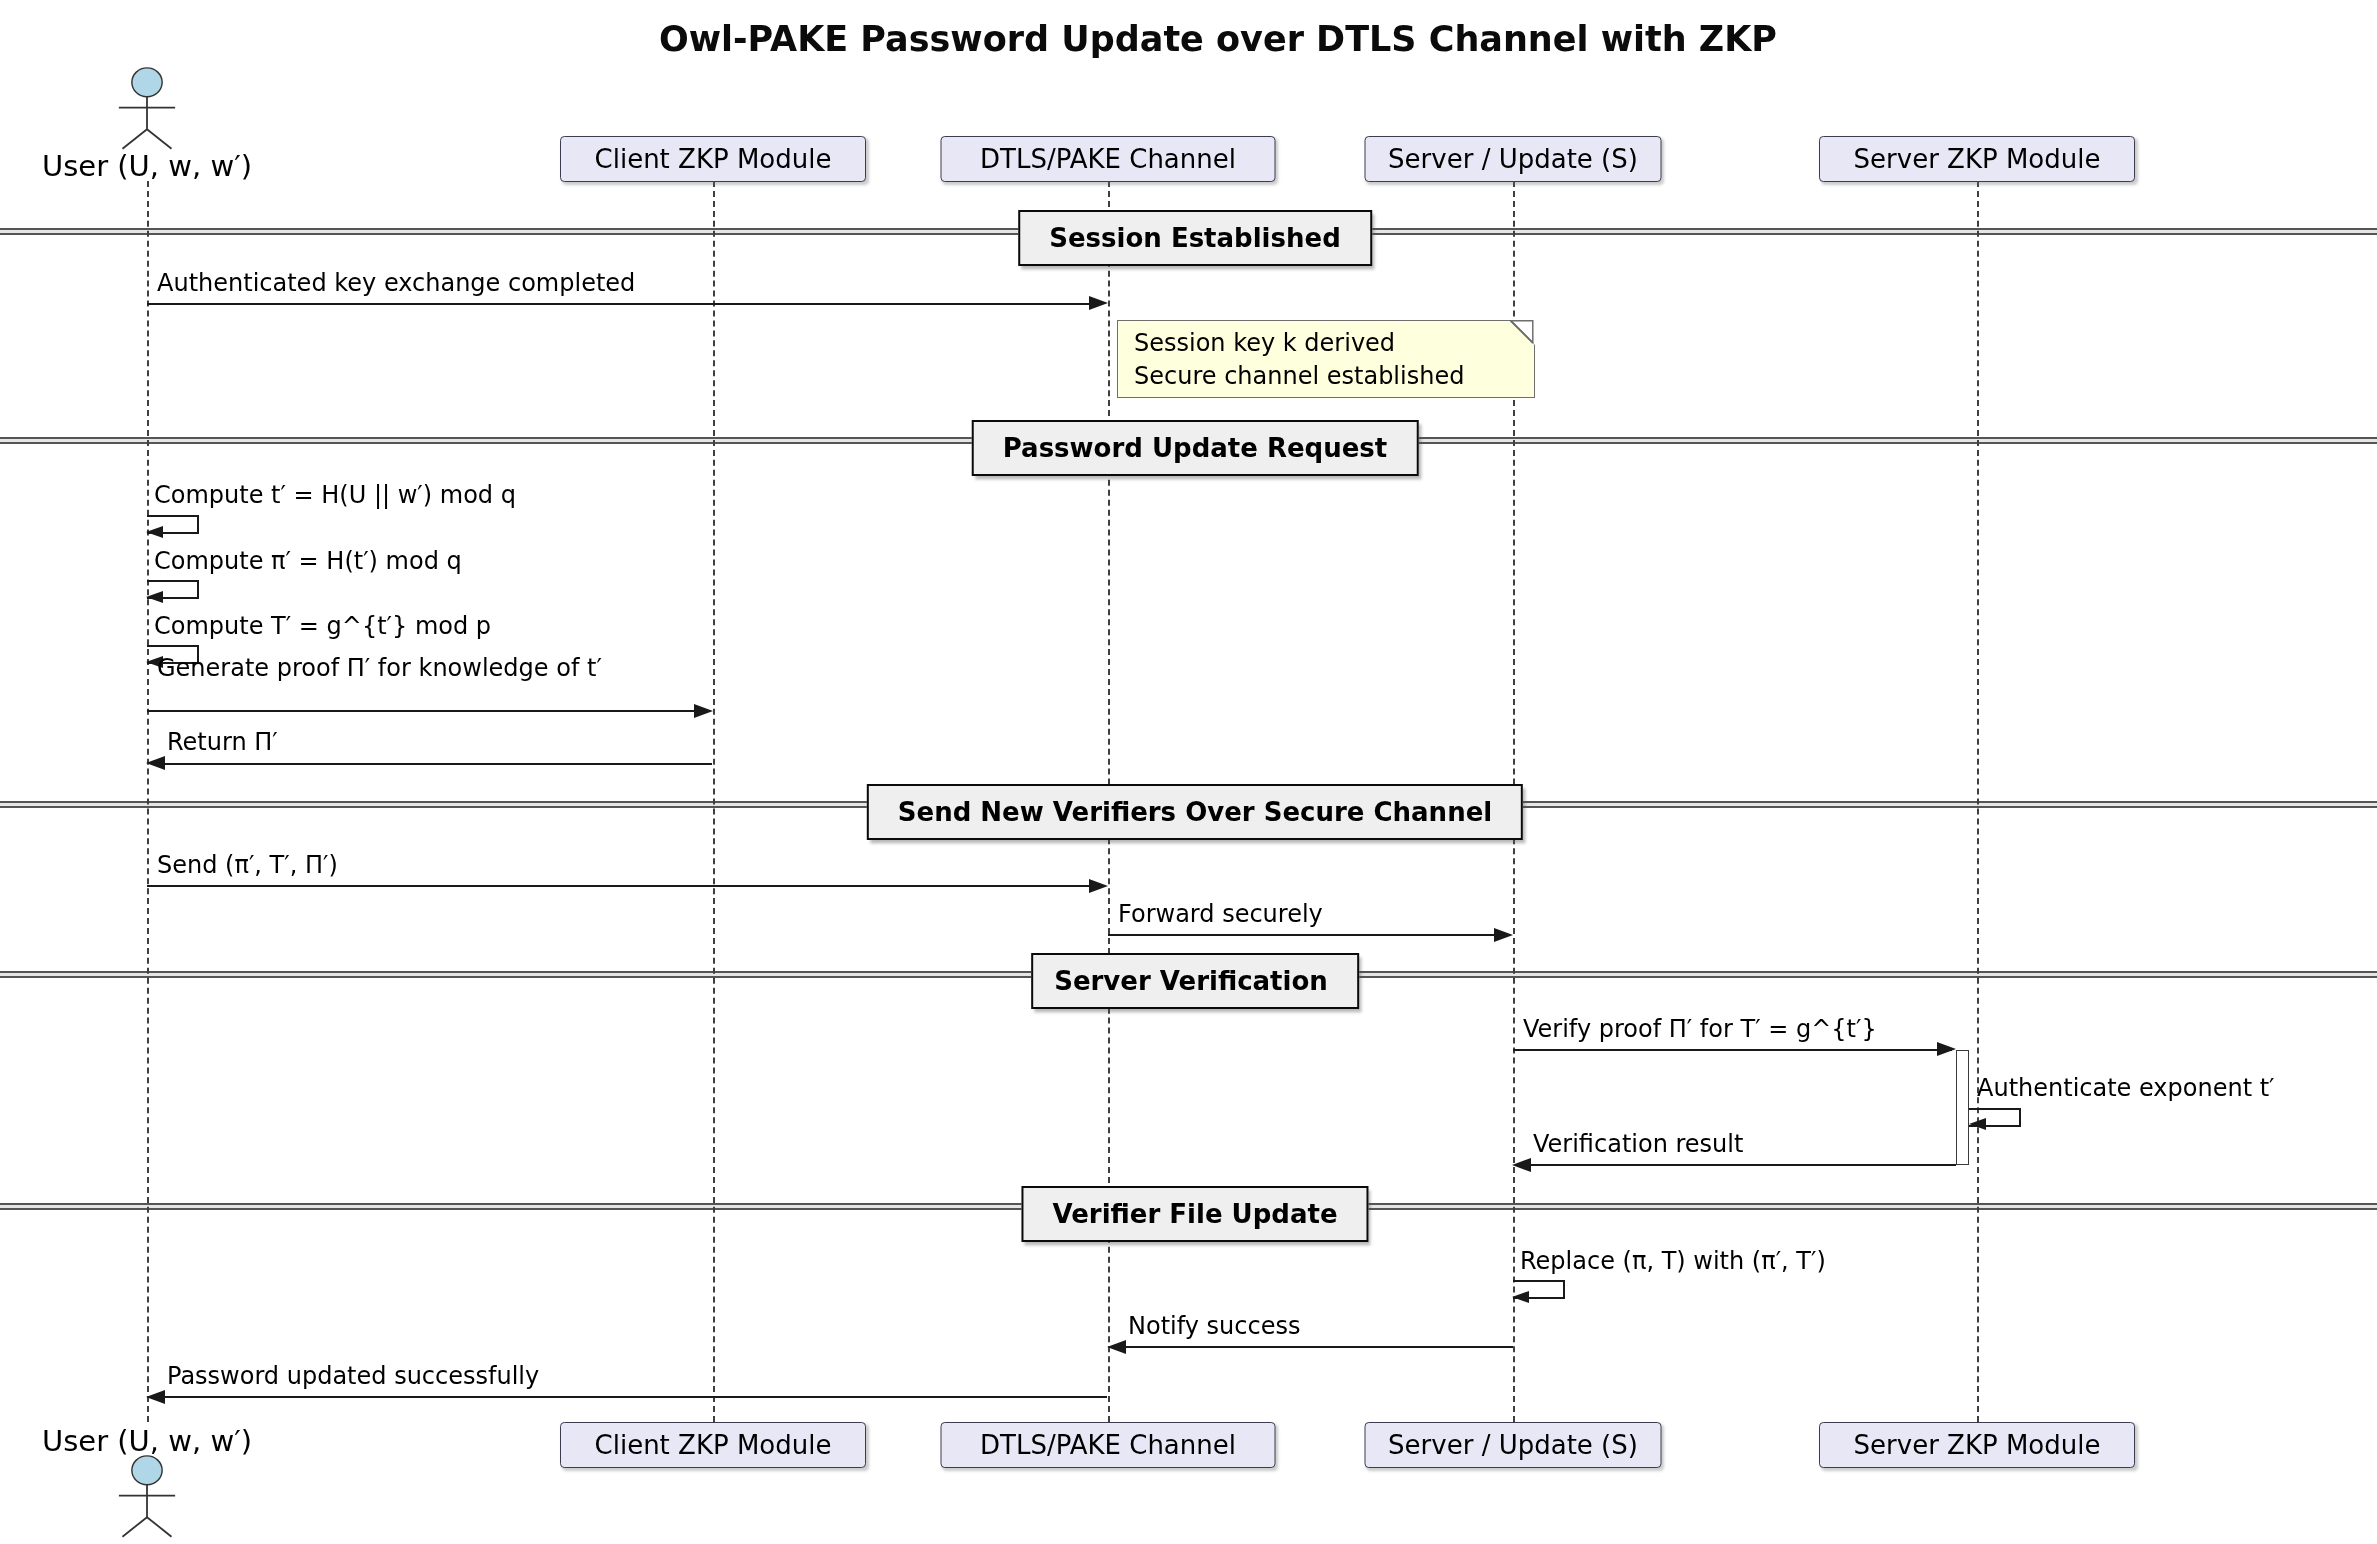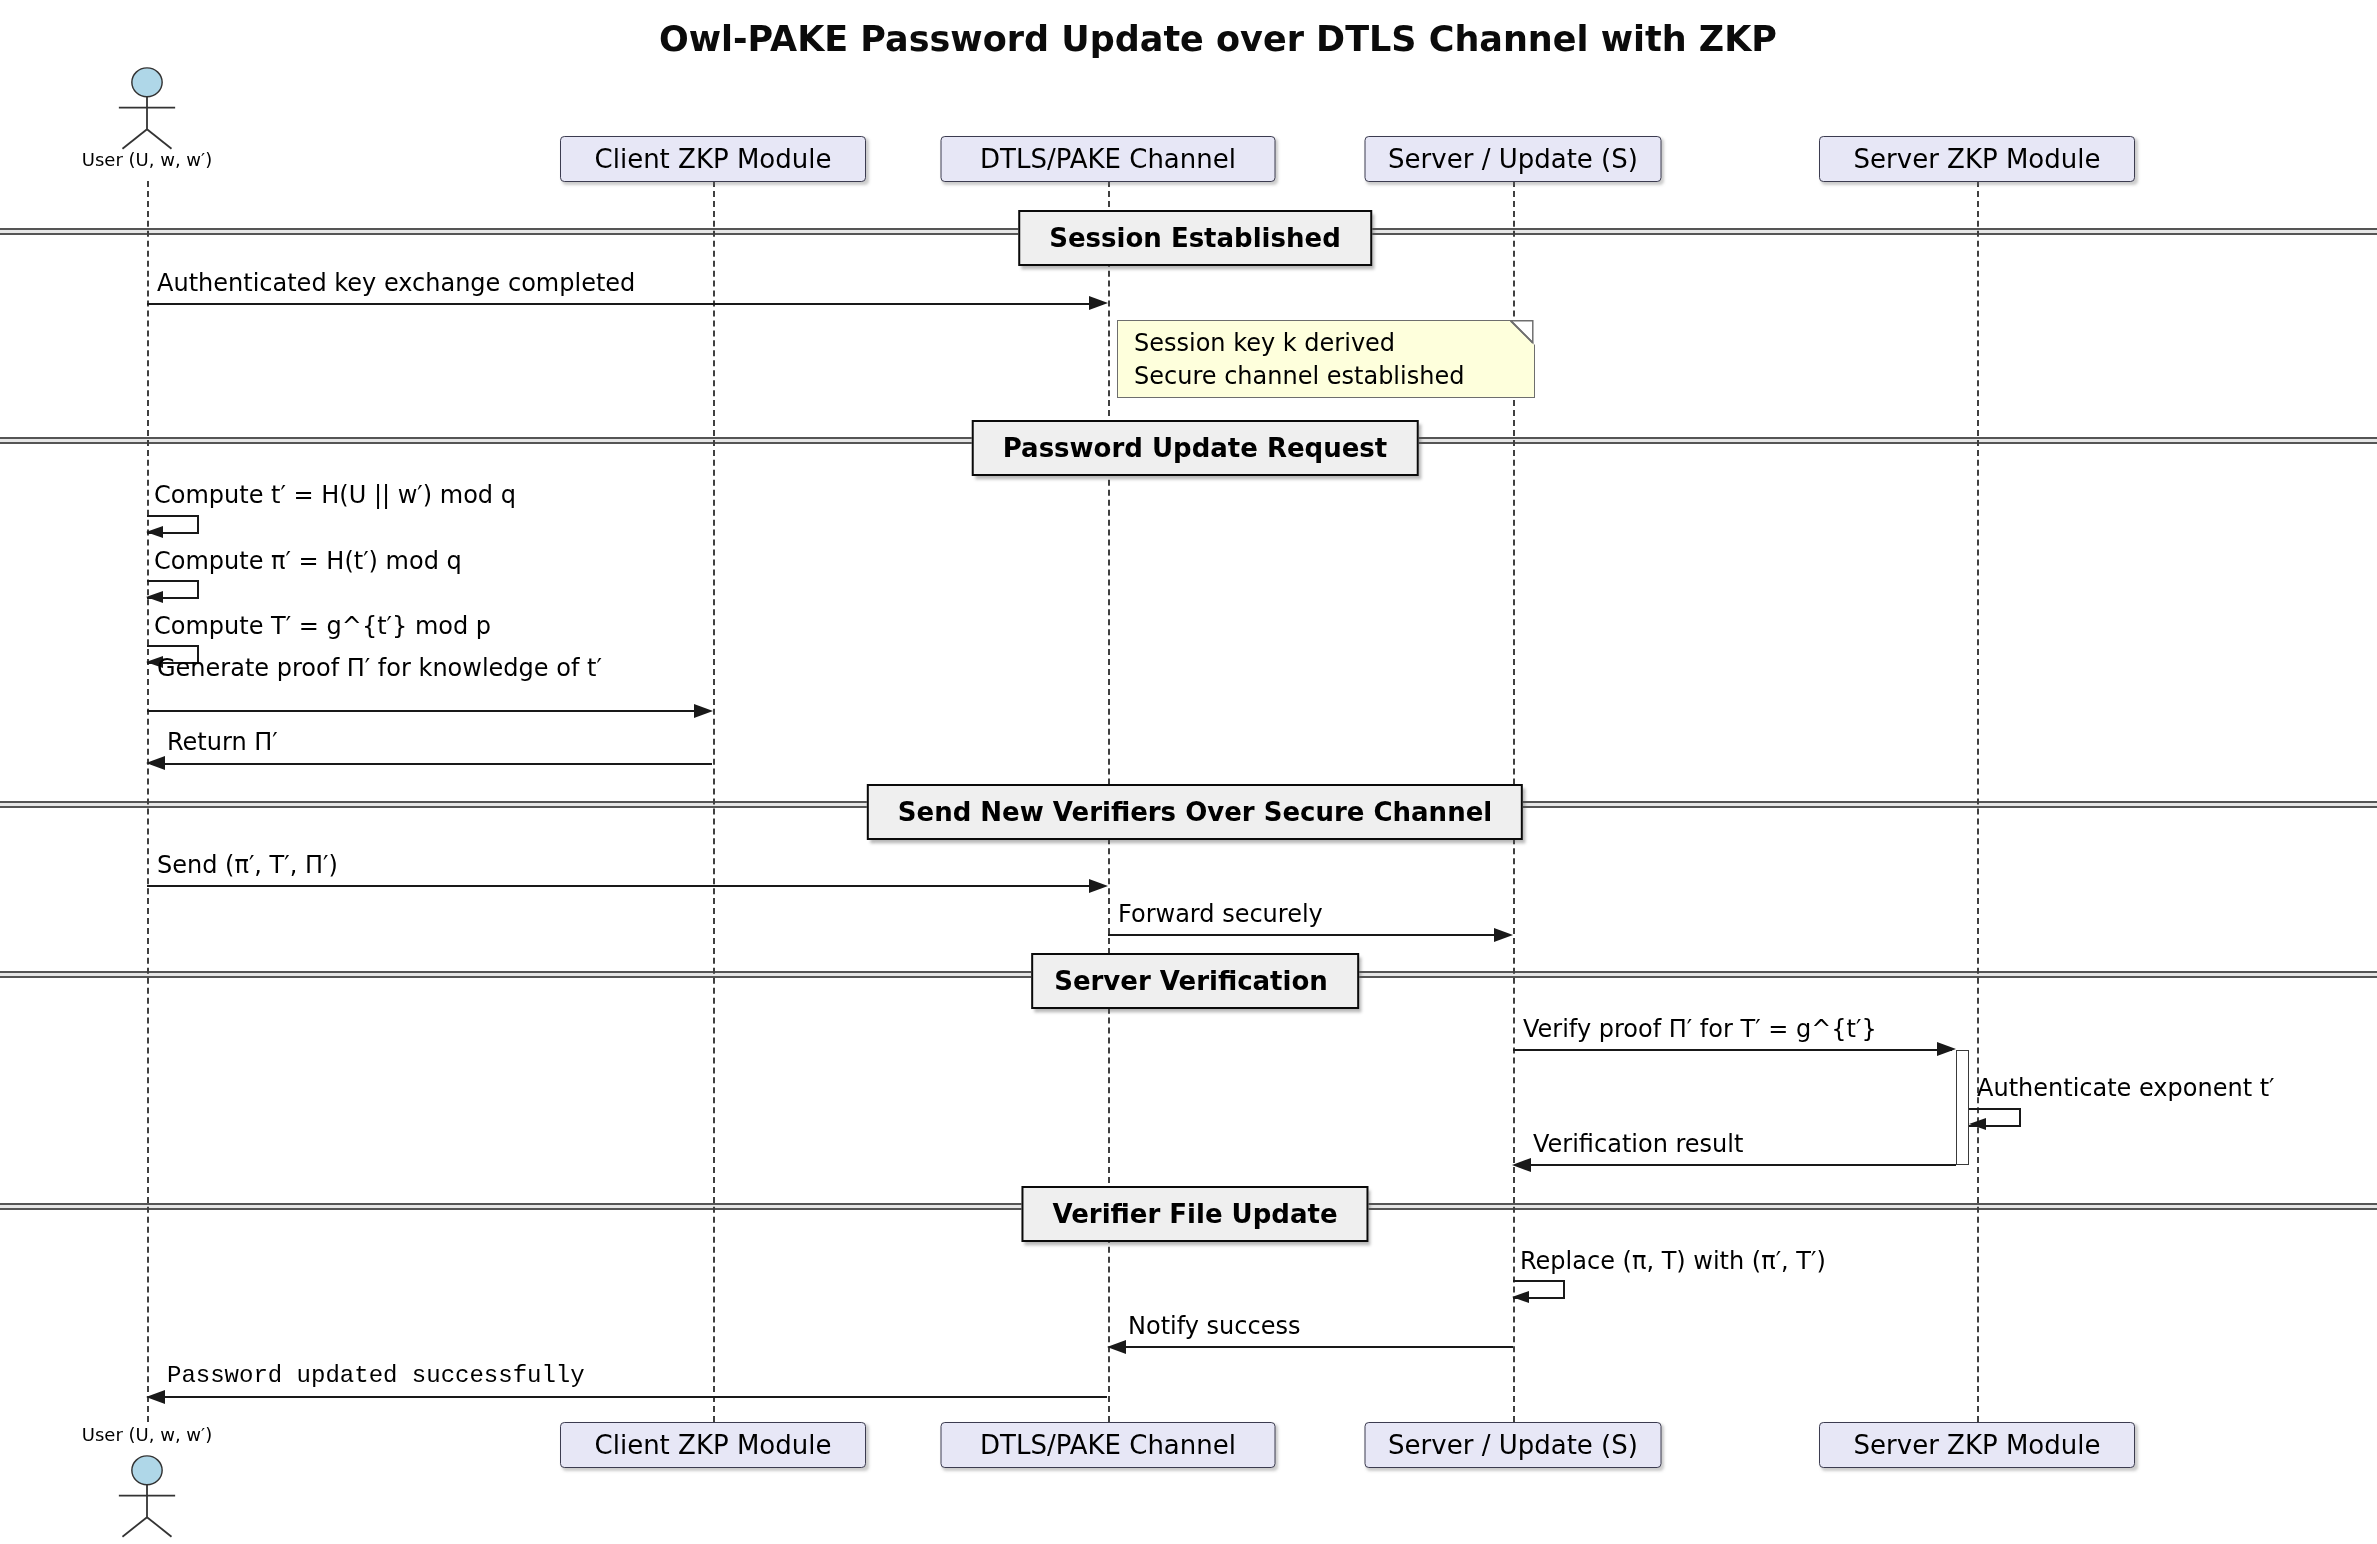--- a/index.html
+++ b/index.html
@@ -15,21 +15,21 @@
   .lifeline { position:absolute; width:0; border-left:2.2px dashed #3f3f3f; }
   .pbox {
     position:absolute; transform:translateX(-50%);
     display:flex; align-items:center; justify-content:center;
     font-size:26px; white-space:nowrap;
     border-radius:4.3px; box-sizing:border-box;
     box-shadow:2.2px 2.9px 2.9px rgba(110,110,110,0.35);
   }
   .actorlabel {
     position:absolute; transform:translateX(-50%);
-    font-size:18px; white-space:nowrap; text-align:center;
+    font-size:29px; white-space:nowrap; text-align:center;
   }
   .actorfig { position:absolute; transform:translateX(-50%); }
   .sectline { position:absolute; left:0; width:2377px; height:2.9px; box-sizing:content-box; }
   .divbox {
     position:absolute; transform:translateX(-50%);
     display:flex; align-items:center; justify-content:center;
     font-size:26px; font-weight:bold; white-space:nowrap;
     padding:0 29px; height:56px; box-sizing:border-box;
     box-shadow:2.9px 3.6px 2.9px rgba(80,80,80,0.4);
   }
@@ -131,16 +131,16 @@
       <div class="arr" style="top: 1158px; left: 1512px; border-right: 19px solid rgb(25, 25, 25);"></div>
       <div class="msglabel" style="left: 1533px; top: 1130px;">Verification result</div>
       <div class="selfloop" style="left: 1513px; top: 1280px; width: 52px; height: 19px; border-top: 2.2px solid rgb(25, 25, 25); border-right: 2.2px solid rgb(25, 25, 25); border-bottom: 2.2px solid rgb(25, 25, 25);"></div>
       <div class="arr" style="left: 1512px; top: 1291px; border-right: 17.4px solid rgb(25, 25, 25); border-top-width: 6.5px; border-bottom-width: 6.5px;"></div>
       <div class="msglabel" style="left: 1520px; top: 1247px;">Replace (π, T) with (π′, T′)</div>
       <div class="aline" style="left: 1108px; top: 1346px; width: 401px; background: rgb(25, 25, 25); margin-left: 4.3px;"></div>
       <div class="arr" style="top: 1340px; left: 1107px; border-right: 19px solid rgb(25, 25, 25);"></div>
       <div class="msglabel" style="left: 1128px; top: 1312px;">Notify success</div>
       <div class="aline" style="left: 147px; top: 1396px; width: 956px; background: rgb(25, 25, 25); margin-left: 4.3px;"></div>
       <div class="arr" style="top: 1390px; left: 146px; border-right: 19px solid rgb(25, 25, 25);"></div>
-      <div class="msglabel" style="left: 167px; top: 1362px; font-family: Liberation Mono, monospace;">Password updated successfully</div>
+      <div class="msglabel" style="left: 167px; top: 1362px;">Password updated successfully</div>
     </div>
 </div>
 
 
 </body></html>

